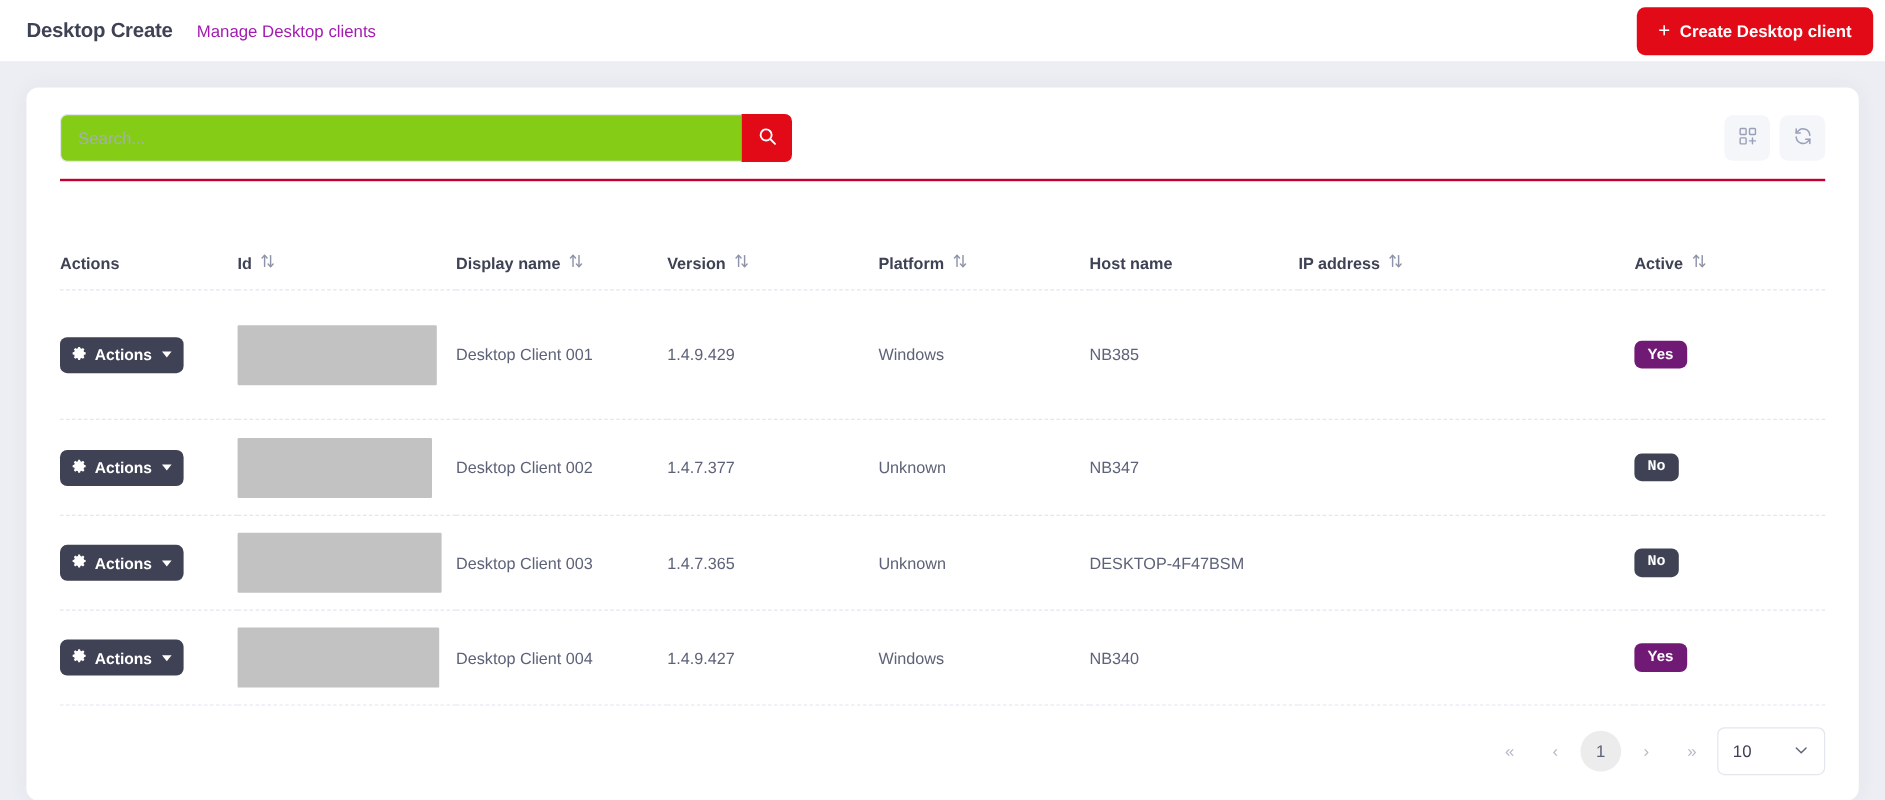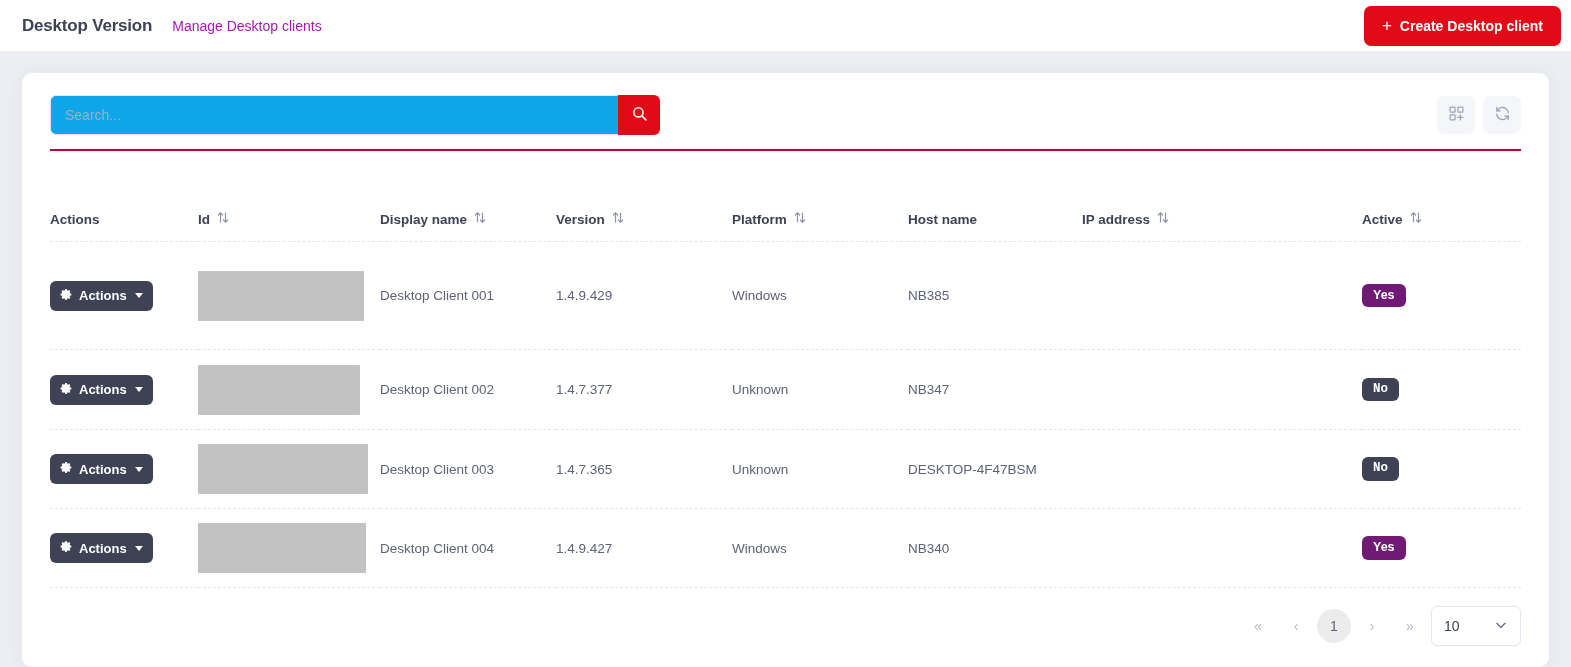--- a/index.html
+++ b/index.html
@@ -78,21 +78,21 @@
   .search-input {
     flex: 1;
     border: 1px solid #e4e6ef;
     border-right: none;
     border-radius: 6px 0 0 6px;
     padding: 0 14px;
     font-size: 14px;
     font-family: "Liberation Sans", sans-serif;
     color: #3f4254;
     outline: none;
-    background: #0ea5e9;
+    background: #84cc16;
   }
   .search-input::placeholder { color: #a7abc0; }
   .search-btn {
     width: 42px;
     background: #e30a17;
     border: none;
     border-radius: 0 6px 6px 0;
     display: flex; align-items: center; justify-content: center;
     cursor: pointer;
   }
@@ -225,21 +225,21 @@
   .total {
     font-size: 13.5px;
     color: #5e6278;
     padding-top: 16px;
   }
 </style>
 </head>
 <body>
 
 <div class="topbar">
-  <span class="topbar-title">Desktop Version</span>
+  <span class="topbar-title">Desktop Create</span>
   <span class="topbar-sub">Manage Desktop clients</span>
   <div class="topbar-spacer"></div>
   <button class="create-btn">
     <span class="plus">+</span>
     <span>Create Desktop client</span>
   </button>
 </div>
 
 <div class="page">
   <div class="card">

